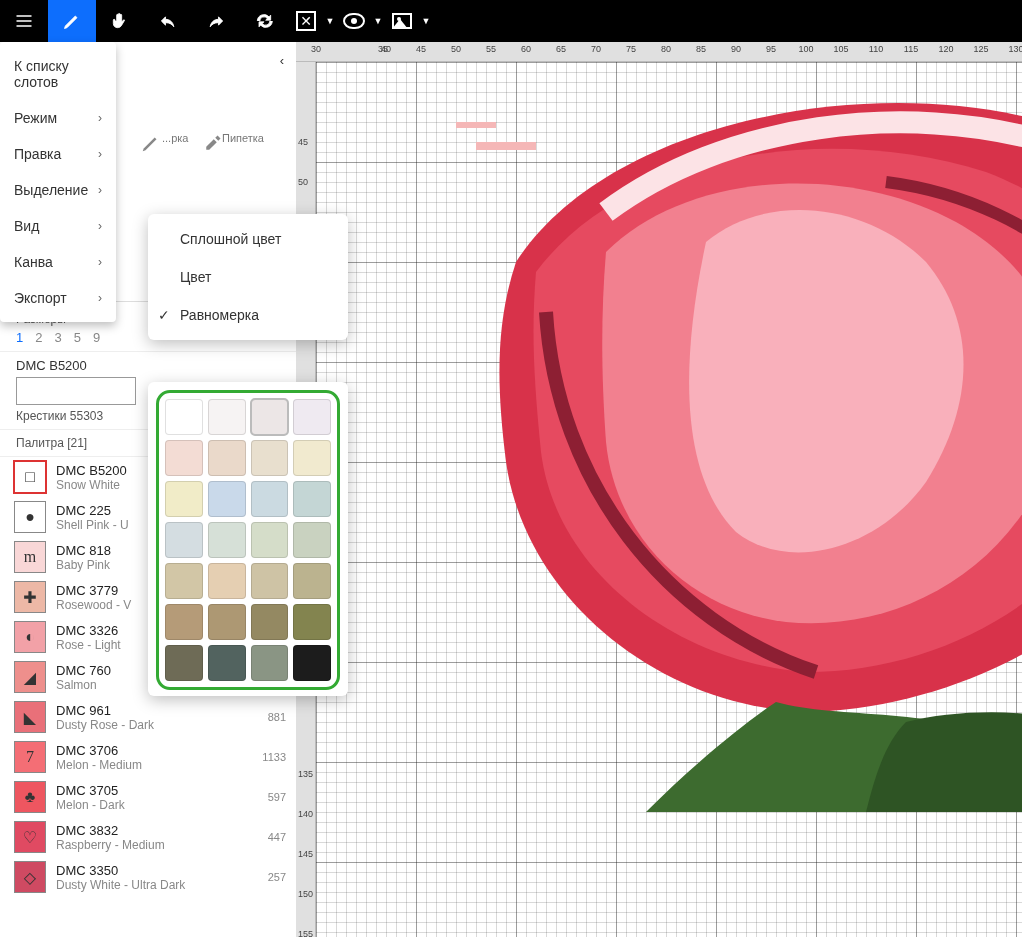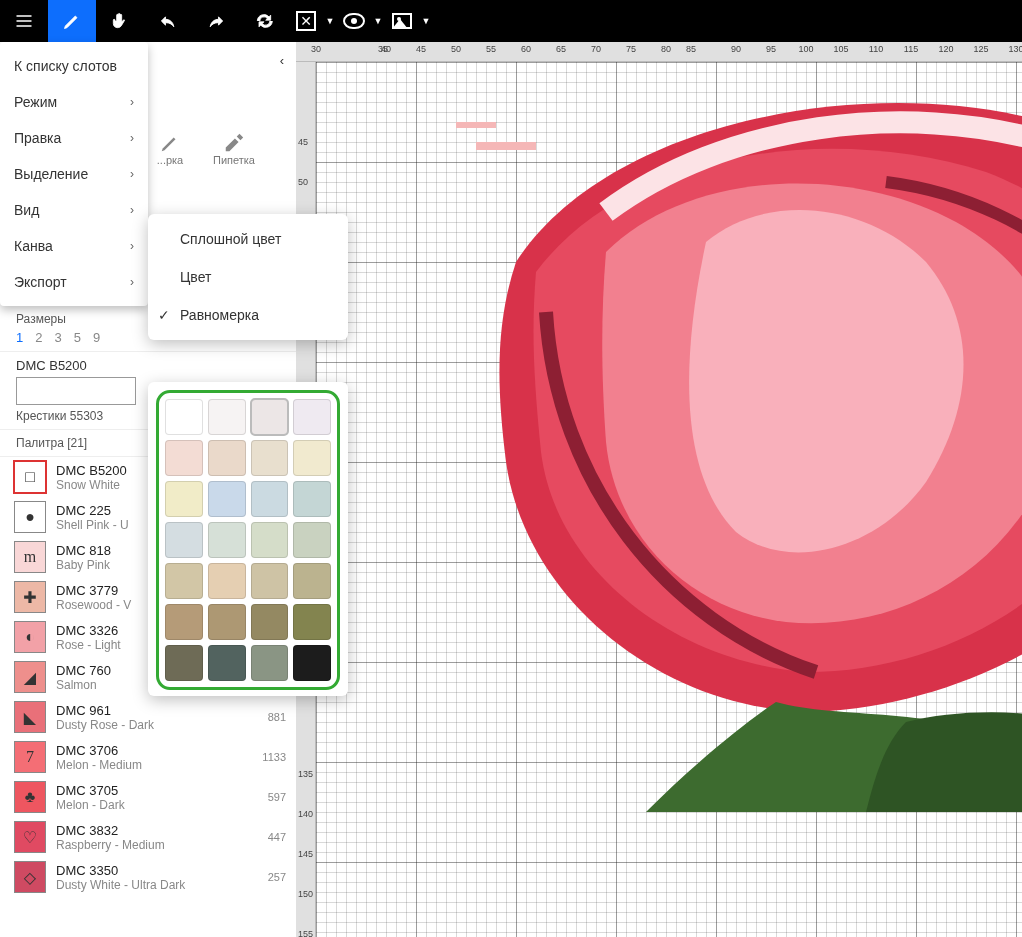--- a/index.html
+++ b/index.html
@@ -28,21 +28,21 @@
       linear-gradient(to bottom, rgba(0,0,0,0.28) 1px, transparent 1px);
     background-size: 10px 10px, 10px 10px, 100px 100px, 100px 100px;
     overflow:hidden;
   }
   .artwork { position:absolute; top:0; left:30px; width:900px; height:750px; }
 
   
   .left-col { position:absolute; top:42px; left:0; width:296px; bottom:0; background:#fff; display:flex; flex-direction:column; }
   .left-col .tool-area { height:260px; border-bottom:1px solid #ddd; position:relative; }
   .tool-grid { position:absolute; left:140px; top:90px; display:grid; grid-template-columns: repeat(2, 60px); gap:4px; }
-  .tool-grid .tool { display:flex; flex-direction:column; align-items:center; font-size:11px; color:#777; }
+  .tool-grid .tool { display:flex; flex-direction:row; align-items:flex-start; font-size:11px; color:#777; }
   .tool-grid .tool svg { width:22px; height:22px; fill:#666; }
   .tool-bottom-row { position:absolute; left:140px; top:170px; display:grid; grid-template-columns: repeat(2, 60px); gap:4px; }
   .tool-bottom-row .tool { display:flex; flex-direction:column; align-items:center; }
   .tool-bottom-row .tool svg { width:22px; height:22px; fill:#666; }
 
   .sizes { padding:10px 16px 6px; }
   .sizes .label { font-size:12px; color:#555; margin-bottom:4px; }
   .sizes .nums { display:flex; gap:12px; font-size:13px; }
   .sizes .nums span { color:#888; cursor:pointer; }
   .sizes .nums span.sel { color:#0d6efd; }
@@ -56,21 +56,21 @@
   .palette-list { overflow:auto; flex:1; }
   .pal-row { display:flex; align-items:center; padding:4px 10px 4px 14px; cursor:pointer; }
   .pal-row .swatch { width:32px; height:32px; border:1px solid #888; display:flex; align-items:center; justify-content:center; margin-right:10px; font-family: serif; font-size:16px; flex-shrink:0; }
   .pal-row.sel .swatch { outline:2px solid #d33; outline-offset:-1px; }
   .pal-row .text { flex:1; min-width:0; }
   .pal-row .text .code { font-size:13px; color:#222; white-space:nowrap; overflow:hidden; text-overflow:ellipsis; }
   .pal-row .text .name { font-size:12px; color:#888; white-space:nowrap; overflow:hidden; text-overflow:ellipsis; }
   .pal-row .count { font-size:11px; color:#888; width:40px; text-align:right; }
 
   
-  .main-menu { position:absolute; top:42px; left:0; width:148px; background:#fff; box-shadow:0 4px 10px rgba(0,0,0,0.25); border-radius:4px; padding:6px 0; z-index:30; }
+  .main-menu { position:absolute; top:42px; left:0; width:116px; background:#fff; box-shadow:0 4px 10px rgba(0,0,0,0.25); border-radius:4px; padding:6px 0; z-index:30; }
   .main-menu .mi { padding:10px 14px; font-size:14px; color:#333; display:flex; align-items:center; justify-content:space-between; cursor:pointer; }
   .main-menu .mi:first-child { font-size:14px; }
   .main-menu .mi .arrow { font-size:12px; color:#666; }
   .collapse-btn { position:absolute; top:50px; left:272px; width:20px; height:20px; display:flex; align-items:center; justify-content:center; color:#333; z-index:31; cursor:pointer; }
 
   
   .sub-menu { position:absolute; top:214px; left:148px; width:200px; background:#fff; box-shadow:0 4px 16px rgba(0,0,0,0.25); border-radius:6px; padding:6px 0; z-index:32; }
   .sub-menu .sm-row { padding:11px 18px 11px 32px; font-size:14px; color:#333; display:flex; align-items:center; justify-content:space-between; cursor:pointer; position:relative; }
   .sub-menu .sm-row .chk { position:absolute; left:10px; font-size:14px; color:#333; }
   .sub-menu .sm-row .color-chip { width:24px; height:24px; border:1px solid #bbb; border-radius:4px; background:#eee8e8; }
@@ -140,21 +140,21 @@
     <div class="tick" style="left: 55px; margin-left: 32px;">35</div>
     <div class="tick" style="left: 90px;">40</div>
     <div class="tick" style="left: 125px;">45</div>
     <div class="tick" style="left: 160px;">50</div>
     <div class="tick" style="left: 195px;">55</div>
     <div class="tick" style="left: 230px;">60</div>
     <div class="tick" style="left: 265px;">65</div>
     <div class="tick" style="left: 300px;">70</div>
     <div class="tick" style="left: 335px;">75</div>
     <div class="tick" style="left: 370px;">80</div>
-    <div class="tick" style="left: 395px;">85</div>
+    <div class="tick" style="left: 405px;">85</div>
     <div class="tick" style="left: 440px;">90</div>
     <div class="tick" style="left: 475px;">95</div>
     <div class="tick" style="left: 510px;">100</div>
     <div class="tick" style="left: 545px;">105</div>
     <div class="tick" style="left: 580px;">110</div>
     <div class="tick" style="left: 615px;">115</div>
     <div class="tick" style="left: 650px;">120</div>
     <div class="tick" style="left: 685px;">125</div>
     <div class="tick" style="left: 720px;">130</div>
   </div>

